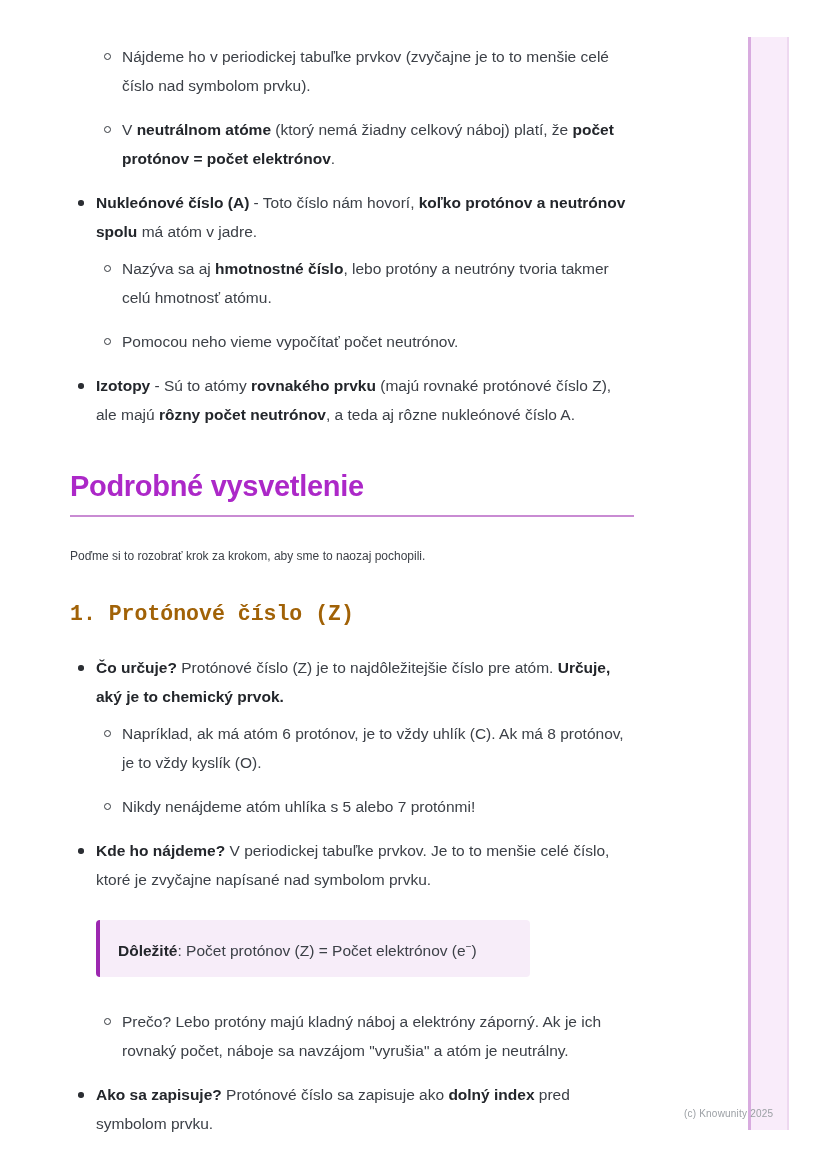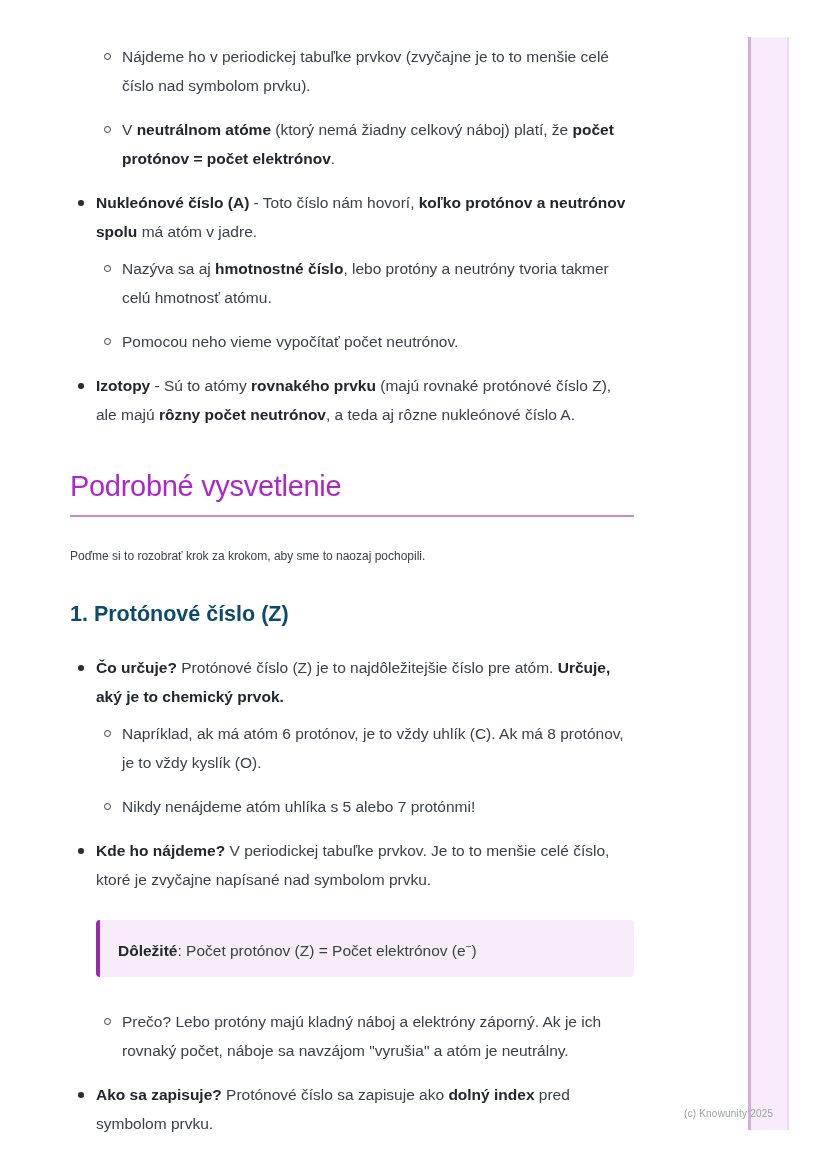--- a/index.html
+++ b/index.html
@@ -22,31 +22,31 @@
   .li.main{padding-left:8px;}
   .li.sub{padding-left:34px;}
   .li.tight{margin-bottom:8px;}
   .marker{flex:0 0 18px;display:flex;align-items:flex-start;}
   .disc{width:5.5px;height:5.5px;border-radius:50%;background:#2b2e33;margin-top:12px;}
   .circ{width:5px;height:5px;border-radius:50%;border:1.5px solid #363a40;margin-top:11px;background:#fff;}
   .txt{flex:1;}
   .group{margin-bottom:10px;}
   .group-end{margin-bottom:6px;}
   h1{
-    font-size:29px;font-weight:normal;color:#ac28c8;
+    font-size:29px;font-weight:bold;color:#ac28c8;
     margin:40px 0 0 0;letter-spacing:-.3px;line-height:34px;
   }
   .rule{height:2px;background:#c98bd3;border:none;margin:12px 0 26px 0;}
   .intro{font-size:12px;line-height:26px;margin:0 0 32px 0;}
   h2{
-    font-size:21.5px;font-weight:bold;color:#0c4a6e;
-    margin:4px 0 26px 0;line-height:26px;
+    font-size:21.5px;font-weight:bold;color:#a16207;
+    margin:4px 0 26px 0;line-height:26px;font-family:Liberation Mono, monospace;
   }
   .callout{
-    box-sizing:border-box;width:538px;margin:26px 0 30px 26px;
+    box-sizing:border-box;width:434px;margin:26px 0 30px 26px;
     background:#f7edf9;border-left:4px solid #9c27b0;border-radius:4px;
     padding:14px 18px;font-size:15.5px;line-height:25px;color:#3c4047;
   }
   .seg-b{font-weight:bold;color:#23262b;}
   .seg-sup{font-size:10px;vertical-align:super;}
 </style>
 </head>
 <body>
 
 <div class="stripe"></div>

